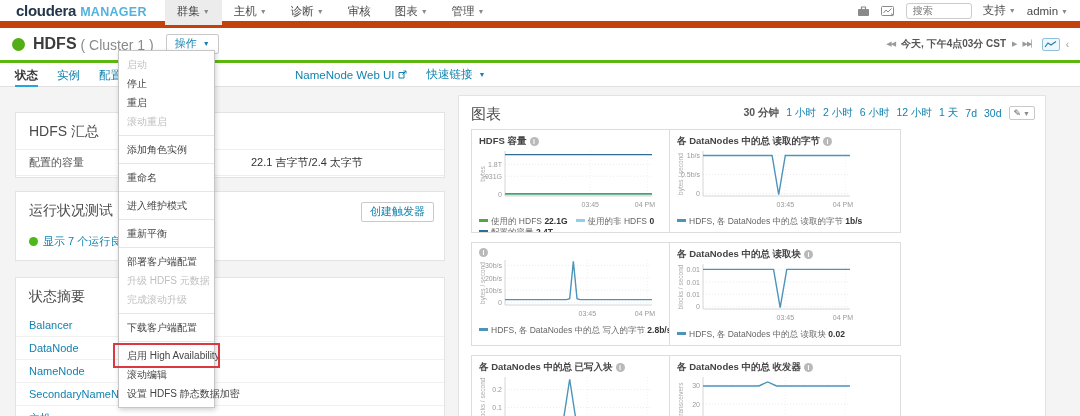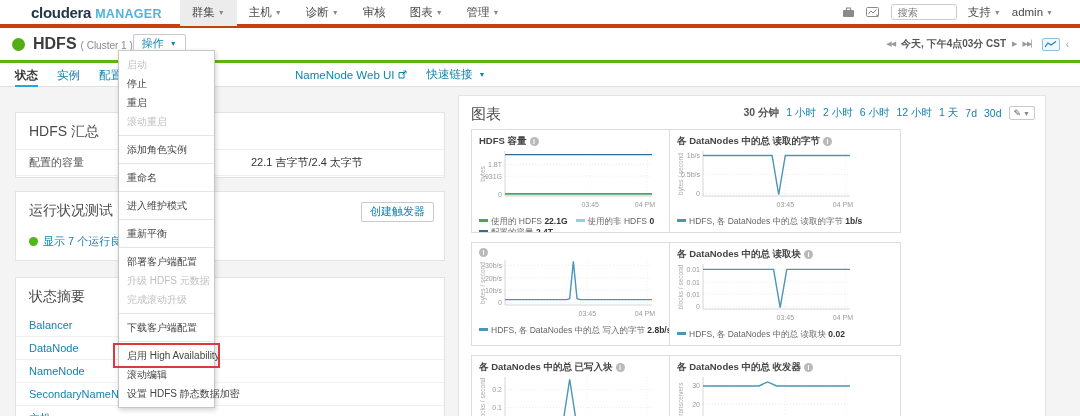--- a/index.html
+++ b/index.html
@@ -3,39 +3,39 @@
 <meta charset="utf-8">
 <style>
   * { box-sizing: border-box; }
   html,body { margin:0; padding:0; }
   body {
     width:1080px; height:416px; overflow:hidden; position:relative;
     background:#f4f4f4; font-family:"Liberation Sans", sans-serif;
     -webkit-font-smoothing:antialiased;
   }
   
-  .topnav { height:28px; background:#fff; border-bottom:4px solid #c2410c;
-    display:flex; align-items:center; padding:0 27px; position:relative; z-index:5;}
+  .topnav { height:28px; background:#fff; border-bottom:7px solid #c2410c;
+    display:flex; align-items:center; padding:0 12px; position:relative; z-index:5;}
   .logo { display:flex; align-items:baseline; margin-left:4px; white-space:nowrap;}
   .logo .l1 { font-size:15px; font-weight:bold; color:#24374a; letter-spacing:-0.3px;}
   .logo .l2 { font-size:12.5px; font-weight:bold; color:#51b2e0; margin-left:4px; letter-spacing:0.3px;}
   .nav-menus { display:flex; margin-left:18px; height:28px;}
   .nav-item { font-size:11.5px; color:#4a4a4a; padding:0 12px; line-height:28px; cursor:pointer; white-space:nowrap;}
   .nav-item.active { background:#ececec; }
   .caret { font-size:7px; color:#8a8a8a; margin-left:3px; vertical-align:1px;}
   .topnav-right { margin-left:auto; display:flex; align-items:center; gap:11px;}
   .icon-btn { display:inline-flex; align-items:center; cursor:pointer;}
   .search-input { width:66px; height:16px; font-size:10px; padding:1px 6px;
     border:1px solid #ccc; border-radius:3px; color:#555; outline:none; font-family:inherit;}
   .navlink { font-size:11.5px; color:#4a4a4a; cursor:pointer; white-space:nowrap;}
   
   .service-row { height:32px; background:#fff; display:flex; align-items:center; padding:0 12px; position:relative; z-index:4;}
   .status-dot { width:13px; height:13px; border-radius:50%; background:#52ae14; margin-right:8px;}
   .svc-title { font-size:16px; font-weight:bold; color:#3c3c3c;}
-  .svc-cluster { font-size:10px; color:#8a8a8a; margin-left:4px; margin-right:0; margin-top:2px;}
+  .svc-cluster { font-size:14px; color:#8a8a8a; margin-left:4px; margin-right:12px; margin-top:2px;}
   .btn { font-size:11px; color:#1283b0; background:#fff; border:1px solid #c9c9c9;
     border-radius:2px; padding:1px 8px 2px; cursor:pointer; font-family:inherit; white-space:nowrap;}
   .time-control { margin-left:auto; font-size:10px; color:#555; font-weight:bold;
     display:flex; align-items:center; gap:6px;text-align:right;}
   .tc-arrow { color:#9a9a9a; font-size:7px; letter-spacing:-1px; cursor:pointer; font-weight:normal;}
   .tc-chart-icon { width:18px; height:13px; border:1px solid #8fc1dc; background:#eef7fc;
     border-radius:2px; display:inline-flex; align-items:center; justify-content:center; cursor:pointer;}
   .green-bar { height:3px; background:#5cb811; position:relative; z-index:4;}
   
   .tabbar { height:24px; background:#fff; border-bottom:1px solid #e0e0e0;

